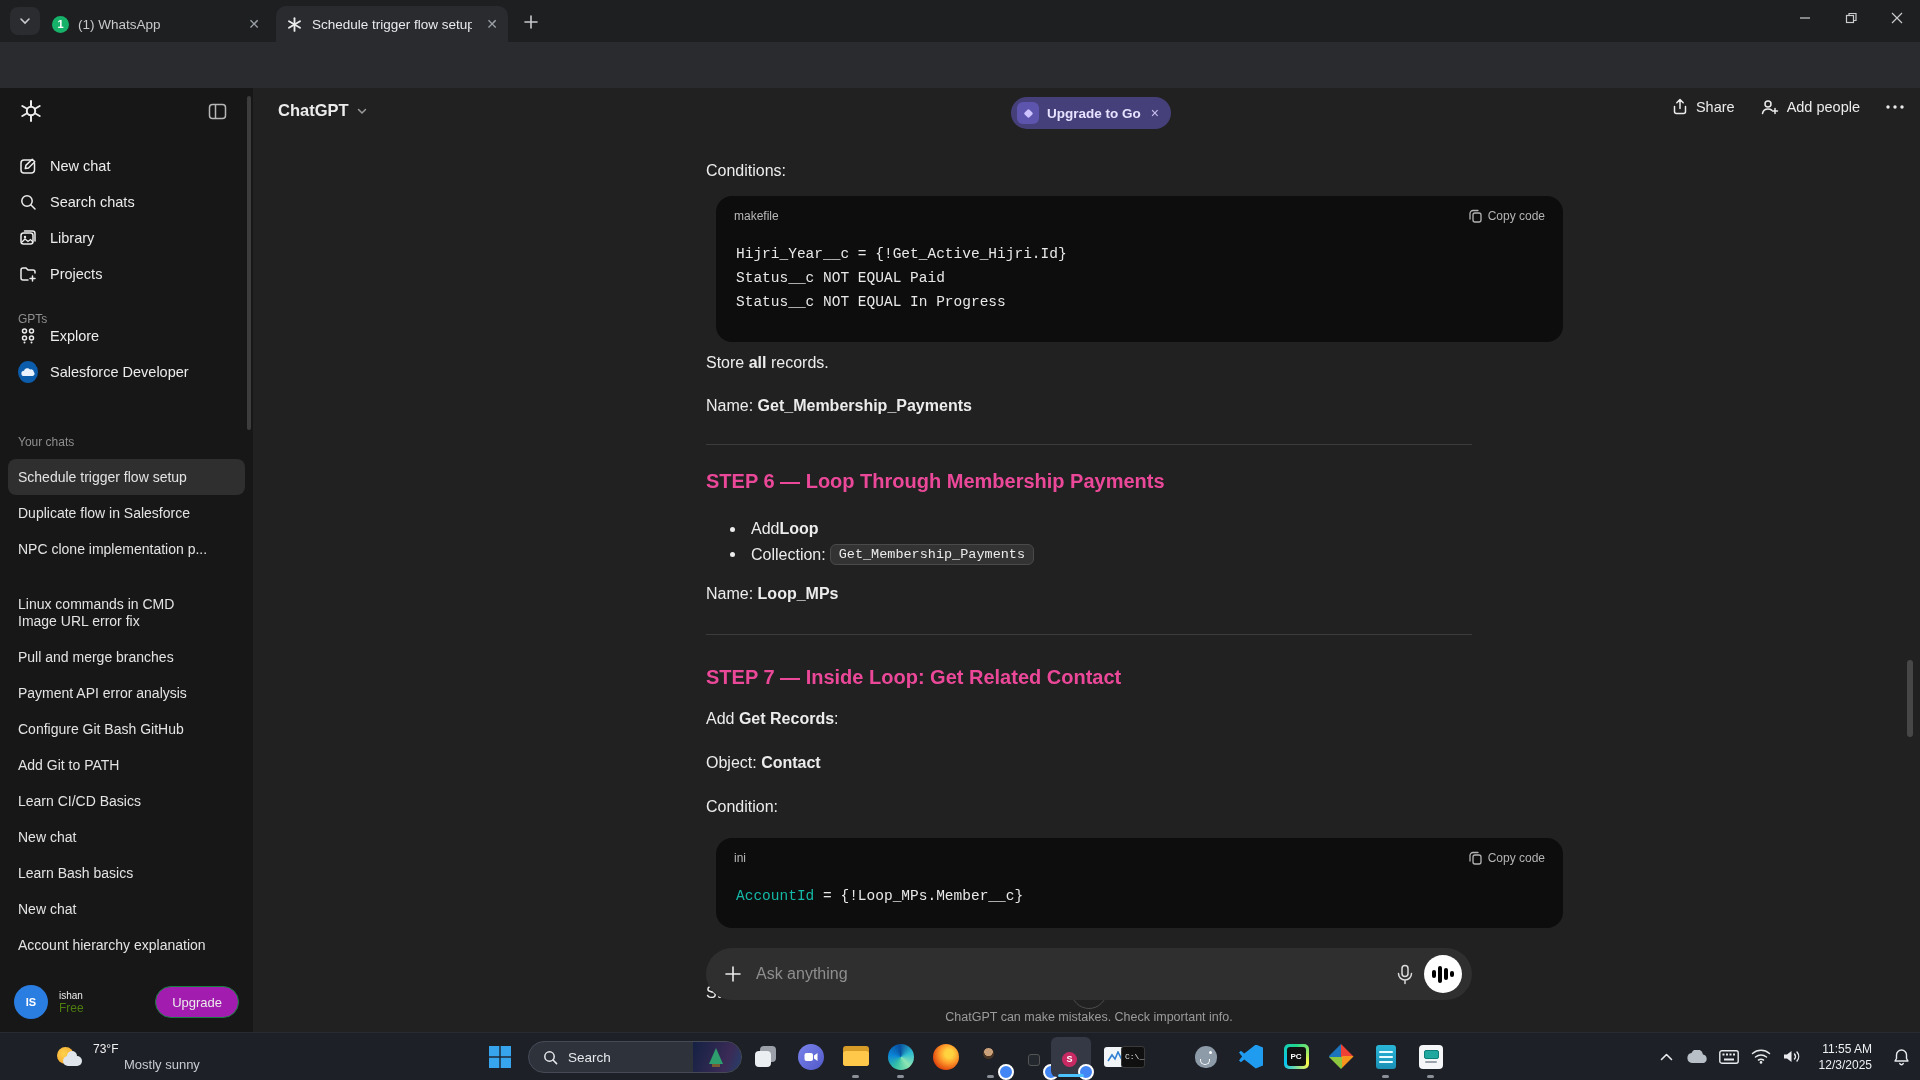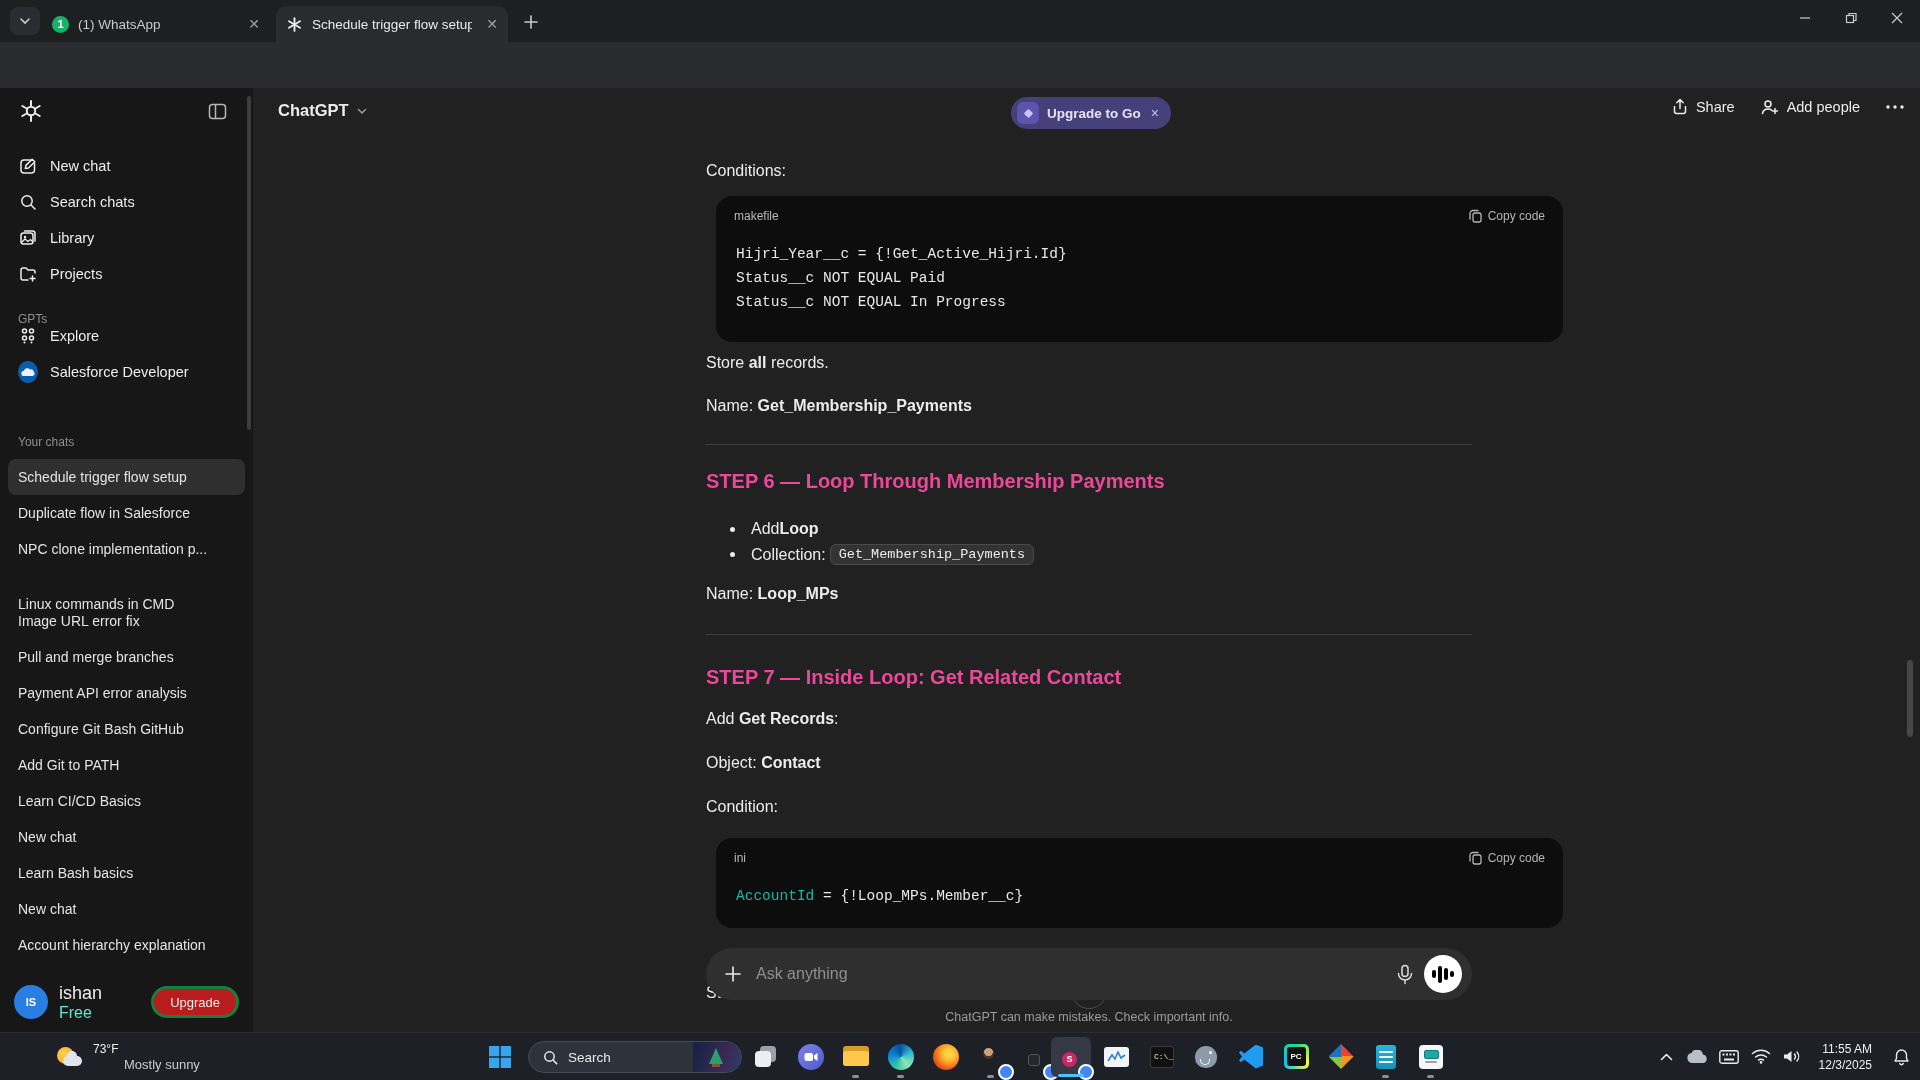--- a/index.html
+++ b/index.html
@@ -42,22 +42,22 @@
     padding:0 10px;border-radius:8px;font-size:14.5px;color:#ececec;}
   .sb-item .sb-ic{width:20px;height:20px;margin-right:12px;display:flex;align-items:center;justify-content:center;flex:0 0 auto;}
   .sb-label{font-size:12px;color:#8f8f8f;position:absolute;left:18px;}
   .chat-item{position:absolute;left:8px;width:237px;height:36px;display:flex;align-items:center;
     padding:0 10px;border-radius:8px;font-size:14px;color:#e3e3e3;white-space:nowrap;overflow:hidden;}
   .chat-item.active{background:#2f2f2f;}
   .sb-scrollthumb{position:absolute;left:247px;top:8px;width:4px;height:334px;background:#3d3d3d;border-radius:2px;}
   .sb-footer{position:absolute;left:0;bottom:0;width:253px;height:60px;display:flex;align-items:center;padding:0 14px;}
   .avatar-is{width:34px;height:34px;border-radius:50%;background:#2a7de1;color:#fff;font-size:11px;font-weight:bold;
     display:flex;align-items:center;justify-content:center;flex:0 0 auto;}
-  .upgrade-btn{margin-left:auto;height:32px;padding:0 16px;border-radius:16px;border:3px solid #15803d;
-    background:#b91c1c;color:#ececec;font-size:13px;display:flex;align-items:center;}
+  .upgrade-btn{margin-left:auto;height:32px;padding:0 16px;border-radius:16px;border:1px solid #15803d;
+    background:#a21caf;color:#ececec;font-size:13px;display:flex;align-items:center;}
 
   
   .main{position:relative;flex:1;height:944px;}
   .chat-header{position:absolute;left:0;top:0;width:100%;height:50px;}
   .gpt-title{position:absolute;left:25px;top:13px;display:flex;align-items:center;font-size:16.5px;color:#ececec;font-weight:600;}
   .upgrade-pill{position:absolute;left:758px;top:9px;height:32px;border-radius:16px;background:#46407a;
     display:flex;align-items:center;padding:0 12px 0 6px;color:#e7e2ff;font-size:13.5px;font-weight:600;}
   .pill-gem{width:22px;height:22px;border-radius:6px;background:#5d54ae;display:flex;align-items:center;justify-content:center;margin-right:8px;}
   .hdr-right{position:absolute;right:16px;top:10px;display:flex;align-items:center;gap:26px;font-size:14.5px;color:#ececec;}
   .hdr-act{display:flex;align-items:center;gap:8px;}
@@ -360,22 +360,22 @@
         </div>
       <div class="chat-item" style="top:839px;">
           <span>Account hierarchy explanation</span>
         </div>
 
       <div class="sb-scrollthumb"></div>
 
       <div class="sb-footer">
         <span class="avatar-is">IS</span>
         <span style="margin-left:11px;">
-          <div style="font-size:18px;color:#ececec;">ishan</div>
-          <div style="font-size:16px;color:#5eead4;">Free</div>
+          <div style="font-size:10px;color:#ececec;">ishan</div>
+          <div style="font-size:12px;color:#4d7c0f;">Free</div>
         </span>
         <span class="upgrade-btn">Upgrade</span>
       </div>
     </div>
 
     <div class="main">
       <div class="chat-header">
         <div class="gpt-title">
           <span>ChatGPT</span>
           <svg width="12" height="12" viewBox="0 0 12 12" style="margin-left:7px;">
@@ -586,21 +586,21 @@
     <div class="active-line" style="left:1058px;"></div>
 
     <div class="tb-ic" style="left:1096px;">
       <span style="width:25px;height:20px;border-radius:3px;background:#f2f5f8;display:flex;align-items:center;justify-content:center;">
         <svg width="19" height="12" viewBox="0 0 19 12">
             <path d="M1 10l4-6 3 4 3-7 3 6 4-3" fill="none" stroke="#2f7fd3" stroke-width="1.6"></path>
           </svg>
       </span>
     </div>
 
-    <div class="tb-ic" style="left:1142px;">
+    <div class="tb-ic" style="left:1113px;">
       <span class="mono" style="width:24px;height:22px;border-radius:3px;background:#101010;border:1px solid #3a3a3a;color:#e8e8e8;font-size:8px;display:flex;align-items:center;padding-left:3px;">C:\_</span>
     </div>
 
     <div class="tb-ic" style="left:1186px;">
       <span style="position:relative;width:24px;height:24px;">
           <span style="position:absolute;left:1px;top:1px;width:22px;height:22px;background:#8d9aa8;border-radius:50% 50% 46% 46%;"></span>
           <span style="position:absolute;left:15px;top:6px;width:3px;height:3px;border-radius:50%;background:#fff;"></span>
           <span style="position:absolute;left:6px;top:14px;width:10px;height:6px;border-radius:0 0 6px 6px;border:1.5px solid #f5f7f9;border-top:none;"></span>
         </span>
     </div>

